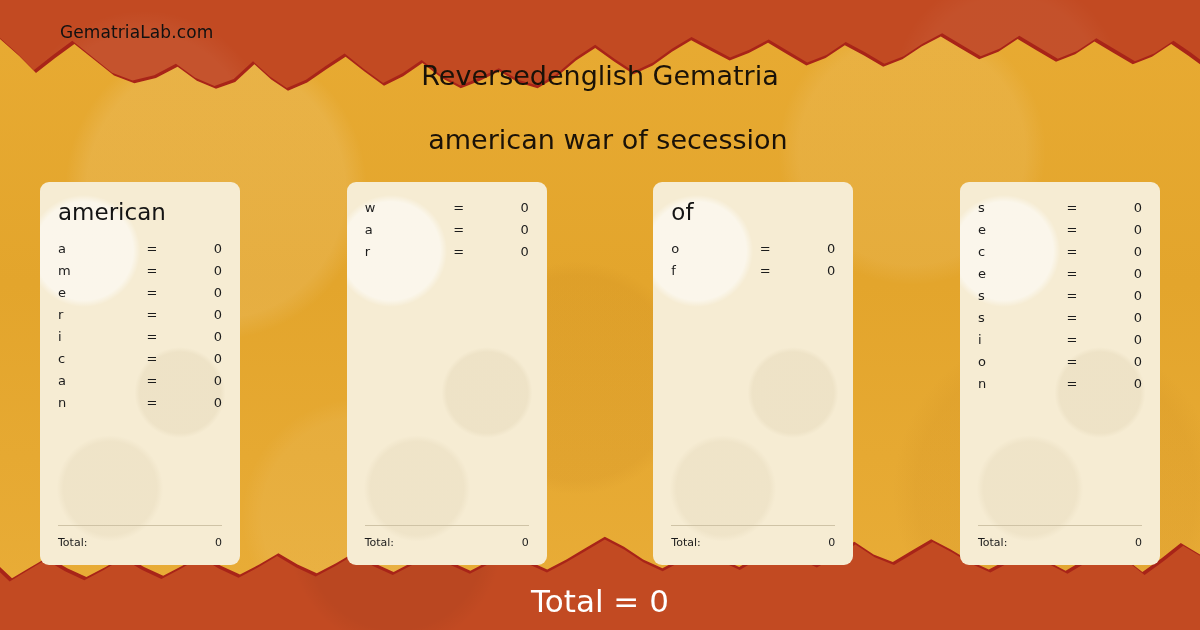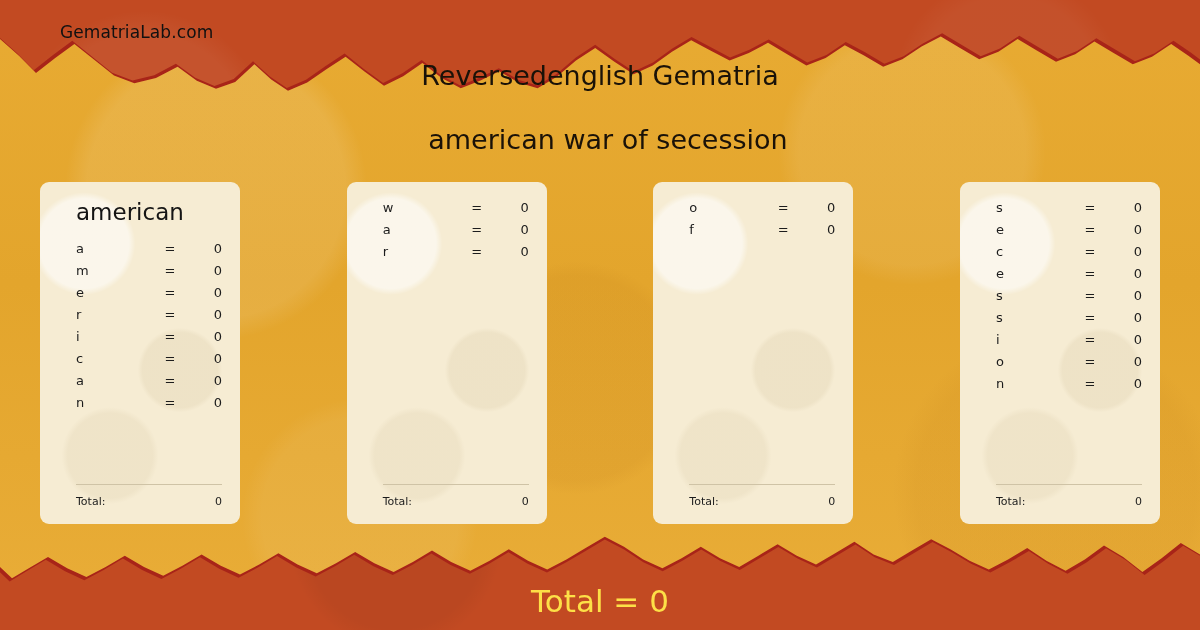--- a/index.html
+++ b/index.html
@@ -165,29 +165,29 @@
     position: absolute;
     left: 40px;
     top: 182px;
     width: 1120px;
     display: flex;
     justify-content: space-between;
   }
 
   .card {
     width: 200px;
-    height: 342px;
+    height: 383px;
     box-sizing: border-box;
     background:
       radial-gradient(circle at 22% 18%, rgba(255,255,255,0.55) 0 14%, transparent 16%),
       radial-gradient(circle at 70% 55%, rgba(190,170,125,0.14) 0 16%, transparent 18%),
       radial-gradient(circle at 35% 80%, rgba(190,170,125,0.12) 0 14%, transparent 16%),
       #f6ecd3;
     border-radius: 9px;
-    padding: 18px 18px 16px 36px;
+    padding: 18px 18px 16px 18px;
     display: flex;
     flex-direction: column;
   }
 
   .card-title {
     font-size: 23px;
     color: #141414;
     line-height: 1.1;
     margin-bottom: 16px;
     white-space: nowrap;
@@ -240,21 +240,21 @@
     text-align: right;
   }
 
   .grand-total {
     position: absolute;
     left: 0;
     right: 0;
     top: 583px;
     text-align: center;
     font-size: 31px;
-    color: #fde047;
+    color: #ffffff;
     font-weight: 400;
   }
 </style>
 </head>
 <body>
 
 <div id="stage">
 
   <div class="band-texture"></div>
   <div class="red-edge torn"></div>
@@ -337,20 +337,21 @@
               <span class="lr-value">0</span>
             </div>
           </div>
           <div class="card-divider"></div>
           <div class="card-total">
             <span class="ct-label">Total:</span>
             <span class="ct-value">0</span>
           </div>
         </div>
         <div class="card">
+          <div class="card-title">of</div>
           <div class="letter-rows">
             <div class="letter-row">
               <span class="lr-letter">o</span>
               <span class="lr-eq">=</span>
               <span class="lr-value">0</span>
             </div>
             <div class="letter-row">
               <span class="lr-letter">f</span>
               <span class="lr-eq">=</span>
               <span class="lr-value">0</span>

